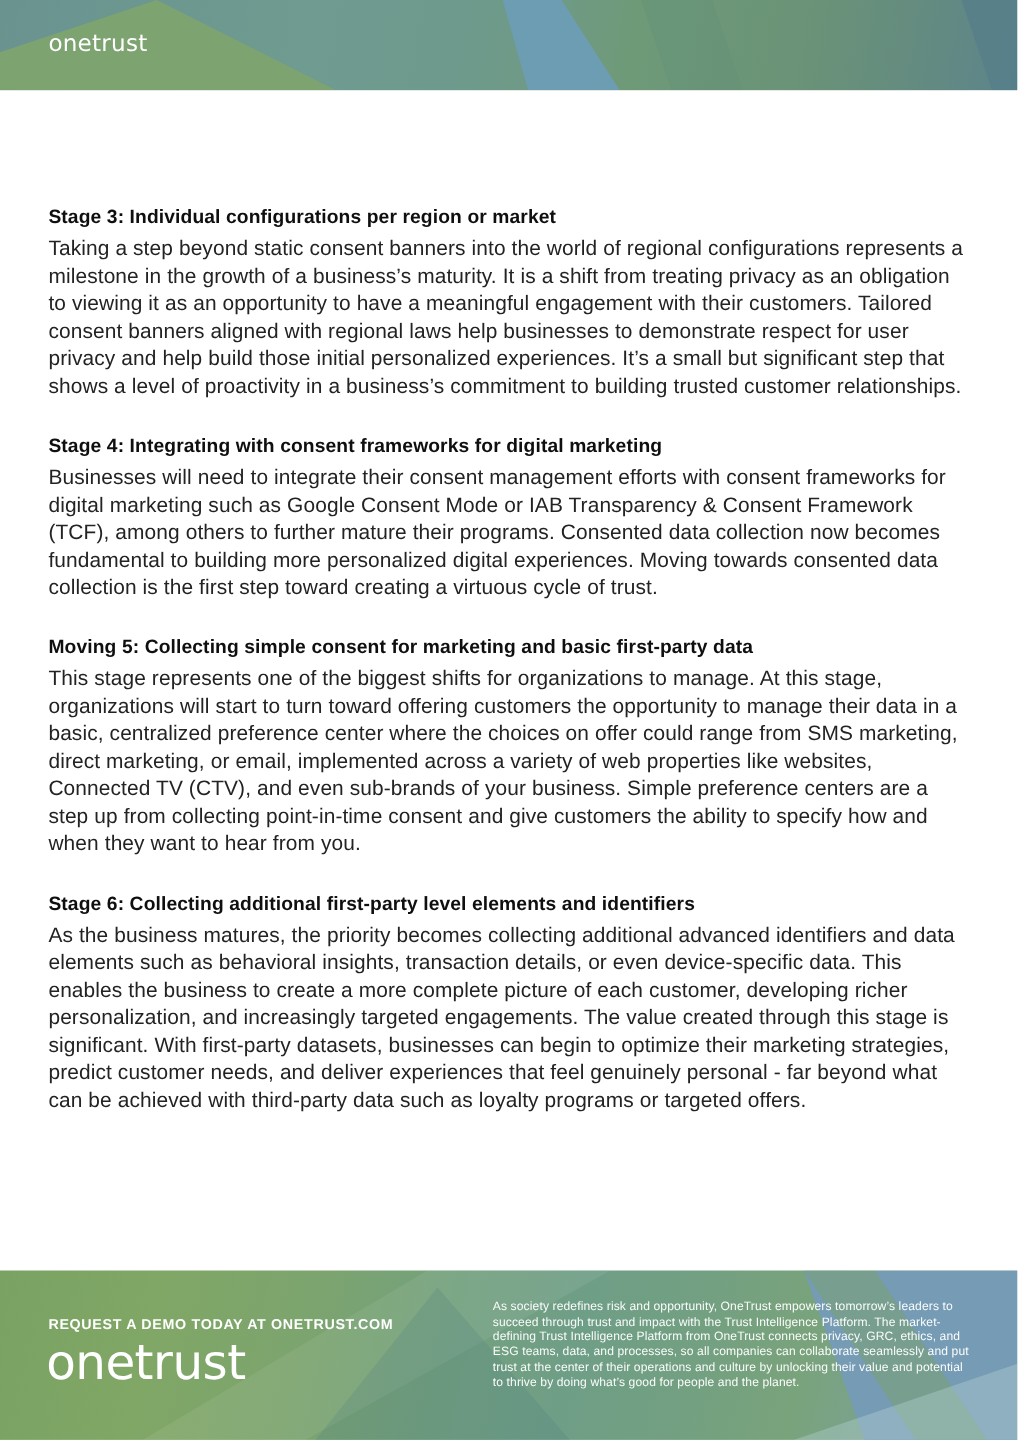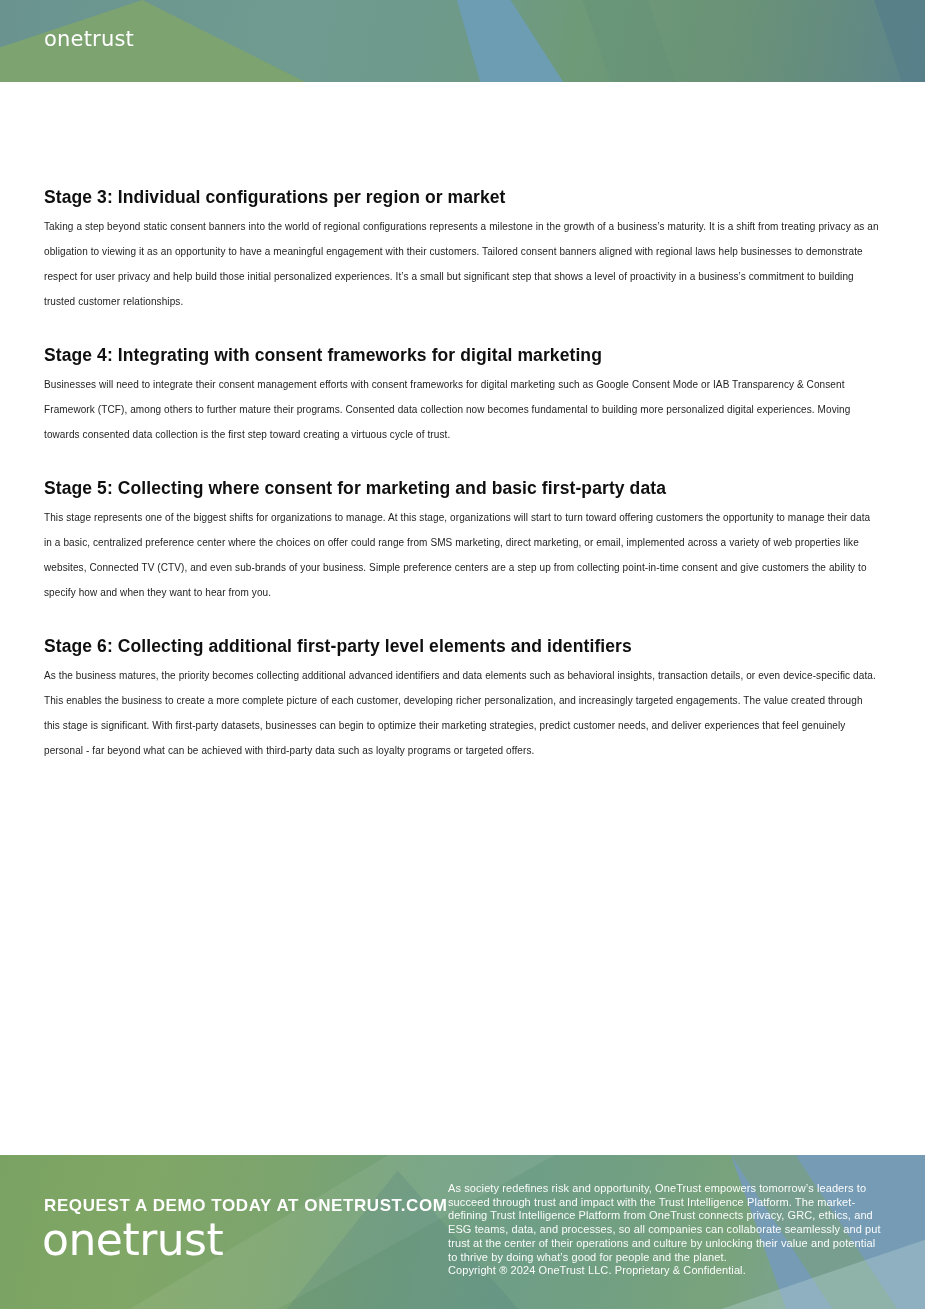--- a/index.html
+++ b/index.html
@@ -56,21 +56,21 @@
   }
   .doc-section h2 {
     margin: 0 0 6px 0;
     font-size: 17.5px; font-weight: 700;
     line-height: 22px;
     color: #0f0f0f;
     letter-spacing: 0.1px;
   }
   .doc-section p {
     margin: 0 0 30px 0;
-    font-size: 10px; font-weight: 400;
+    font-size: 19px; font-weight: 400;
     line-height: 25px;
     color: #232323;
     letter-spacing: 0.1px;
   }
   .doc-section { margin-bottom: 30px; }
   .doc-section:first-child h2 { margin-top: 0; }
 
   
   .footer-banner {
     position: absolute; bottom: 0; left: 0;
@@ -98,21 +98,21 @@
     clip-path: polygon(100% 55%, 100% 100%, 78% 100%);
   }
   .shape.ftr-green-over {
     background: rgba(122, 162, 98, 0.45);
     clip-path: polygon(79% 0%, 86% 0%, 97% 100%, 90% 100%);
   }
 
   .footer-cta {
     position: absolute; left: 44px; top: 42px;
     color: #ffffff;
-    font-size: 17px; font-weight: 700;
+    font-size: 13px; font-weight: 700;
     letter-spacing: 0.6px;
     line-height: 1;
     text-decoration: none;
     cursor: pointer;
   }
   .footer-logo {
     position: absolute; left: 42px; top: 60px;
     color: #ffffff;
     font-family: "DejaVu Sans", sans-serif;
     font-size: 44px; font-weight: 500; letter-spacing: -0.5px;
@@ -142,35 +142,34 @@
 <main class="doc-main">
   <section class="doc-section">
     <h2>Stage 3: Individual configurations per region or market</h2>
     <p>Taking a step beyond static consent banners into the world of regional configurations represents a milestone in the growth of a business’s maturity. It is a shift from treating privacy as an obligation to viewing it as an opportunity to have a meaningful engagement with their customers. Tailored consent banners aligned with regional laws help businesses to demonstrate respect for user privacy and help build those initial personalized experiences. It’s a small but significant step that shows a level of proactivity in a business’s commitment to building trusted customer relationships.</p>
   </section>
   <section class="doc-section">
     <h2>Stage 4: Integrating with consent frameworks for digital marketing</h2>
     <p>Businesses will need to integrate their consent management efforts with consent frameworks for digital marketing such as Google Consent Mode or IAB Transparency &amp; Consent Framework (TCF), among others to further mature their programs. Consented data collection now becomes fundamental to building more personalized digital experiences. Moving towards consented data collection is the first step toward creating a virtuous cycle of trust.</p>
   </section>
   <section class="doc-section">
-    <h2>Stage 5: Collecting where consent for marketing and basic first-party data</h2>
+    <h2>Moving 5: Collecting simple consent for marketing and basic first-party data</h2>
     <p>This stage represents one of the biggest shifts for organizations to manage. At this stage, organizations will start to turn toward offering customers the opportunity to manage their data in a basic, centralized preference center where the choices on offer could range from SMS marketing, direct marketing, or email, implemented across a variety of web properties like websites, Connected TV (CTV), and even sub-brands of your business. Simple preference centers are a step up from collecting point-in-time consent and give customers the ability to specify how and when they want to hear from you.</p>
   </section>
   <section class="doc-section">
     <h2>Stage 6: Collecting additional first-party level elements and identifiers</h2>
     <p>As the business matures, the priority becomes collecting additional advanced identifiers and data elements such as behavioral insights, transaction details, or even device-specific data. This enables the business to create a more complete picture of each customer, developing richer personalization, and increasingly targeted engagements. The value created through this stage is significant. With first-party datasets, businesses can begin to optimize their marketing strategies, predict customer needs, and deliver experiences that feel genuinely personal - far beyond what can be achieved with third-party data such as loyalty programs or targeted offers.</p>
   </section>
 </main>
 
 <footer class="footer-banner">
   <div class="shape ftr-light-wedge"></div>
   <div class="shape ftr-teal-wedge"></div>
   <div class="shape ftr-blue-corner"></div>
   <div class="shape ftr-green-over"></div>
   <div class="shape ftr-blue-light"></div>
 
   <a class="footer-cta">REQUEST A DEMO TODAY AT ONETRUST.COM</a>
   <div class="footer-logo">onetrust</div>
   <div class="footer-about">
     <span>As society redefines risk and opportunity, OneTrust empowers tomorrow’s leaders to succeed through trust and impact with the Trust Intelligence Platform. The market-defining Trust Intelligence Platform from OneTrust connects privacy, GRC, ethics, and ESG teams, data, and processes, so all companies can collaborate seamlessly and put trust at the center of their operations and culture by unlocking their value and potential to thrive by doing what’s good for people and the planet.</span>
-    <span class="copyright">Copyright ® 2024 OneTrust LLC. Proprietary &amp; Confidential.</span>
   </div>
 </footer>
 
 </body></html>

